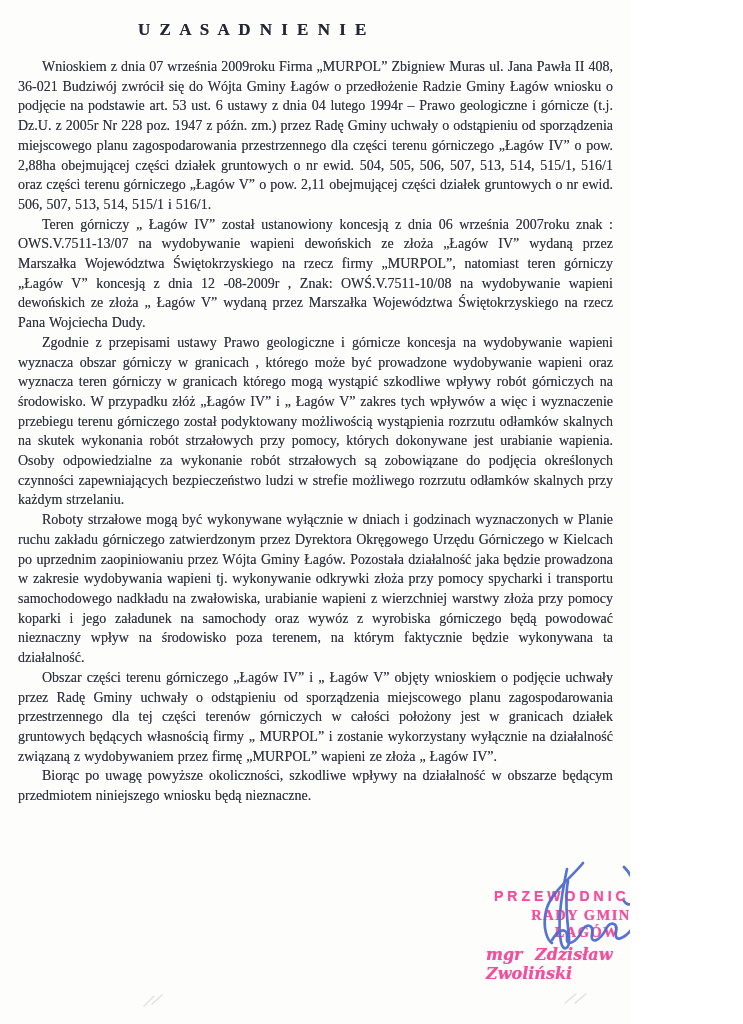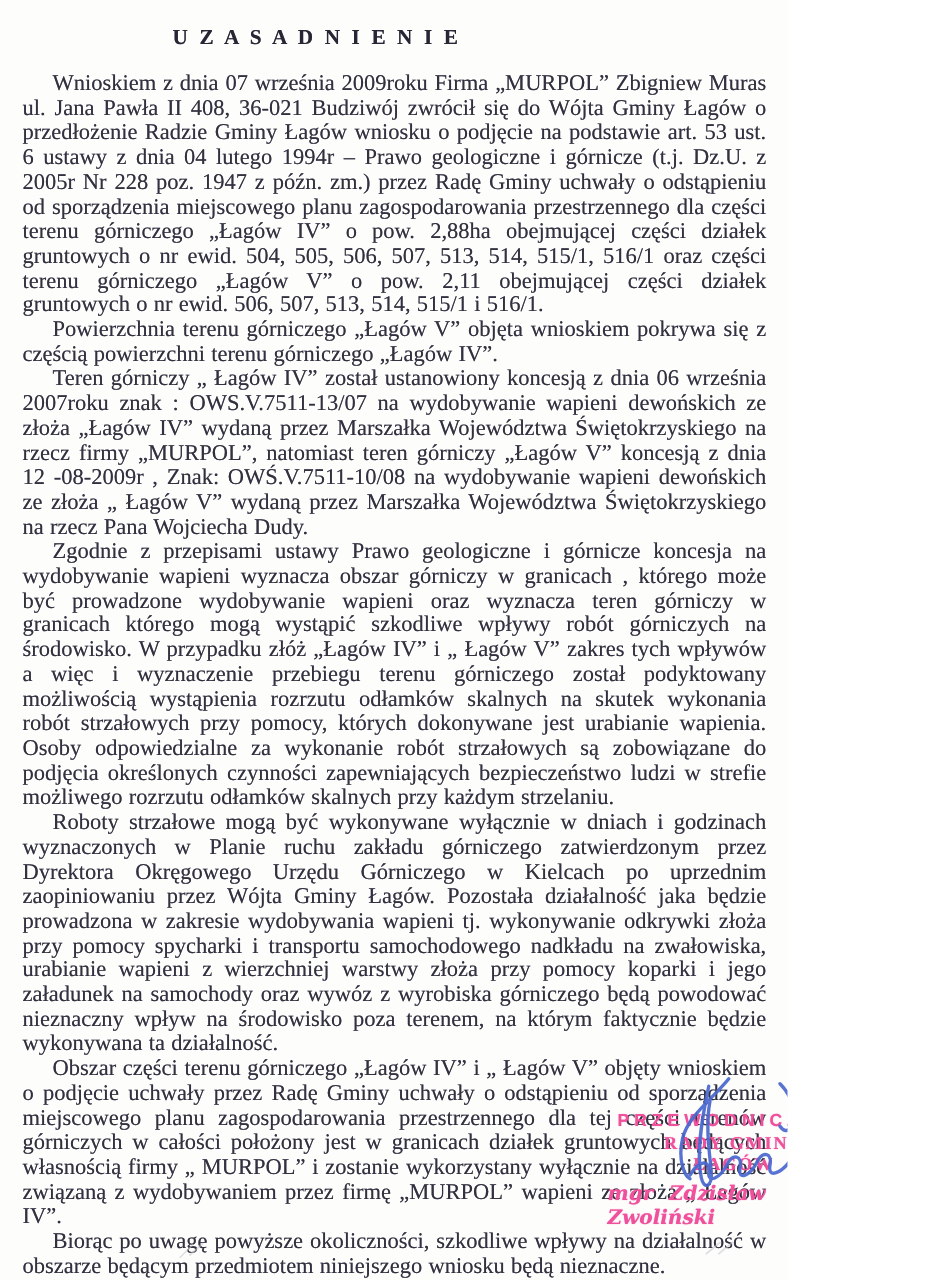--- a/index.html
+++ b/index.html
@@ -25,21 +25,21 @@
     font-weight: bold;
     letter-spacing: 2.5px;
     text-align: center;
     color: #262634;
     margin: 3px 0 17px 0;
     transform: translateX(-62px);
     text-shadow: 0 0 0.5px rgba(38,38,60,0.65);
   }
   .body-text p.para {
     margin: 0;
-    font-size: 18px;
+    font-size: 14px;
     line-height: 19.7px;
     text-align: justify;
     text-indent: 24px;
     word-spacing: 0.5px;
     text-shadow: 0 0 0.5px rgba(45,45,70,0.6);
   }
   
   .sig-area { position: absolute; left: 0; top: 0; width: 743px; height: 1024px; pointer-events: none; }
   .stamp-line1 {
     position: absolute;
@@ -89,21 +89,20 @@
 </style>
 </head>
 <body>
 
 <div class="page">
 
   <h1 class="doc-title">U Z A S A D N I E N I E</h1>
 
   <div class="body-text">
     <p class="para">Wnioskiem z dnia 07 września 2009roku Firma „MURPOL” Zbigniew Muras ul. Jana Pawła II 408, 36-021 Budziwój zwrócił się do Wójta Gminy Łagów o przedłożenie Radzie Gminy Łagów wniosku o podjęcie na podstawie art. 53 ust. 6 ustawy z dnia 04 lutego 1994r – Prawo geologiczne i górnicze (t.j. Dz.U. z 2005r Nr 228 poz. 1947 z późn. zm.) przez Radę Gminy uchwały o odstąpieniu od sporządzenia miejscowego planu zagospodarowania przestrzennego dla części terenu górniczego „Łagów IV” o pow. 2,88ha obejmującej części działek gruntowych o nr ewid. 504, 505, 506, 507, 513, 514, 515/1, 516/1 oraz części terenu górniczego „Łagów V” o pow. 2,11 obejmującej części działek gruntowych o nr ewid. 506, 507, 513, 514, 515/1 i 516/1.</p>
-    <p class="para">Powierzchnia terenu górniczego „Łagów V” objęta wnioskiem pokrywa się z częścią powierzchni terenu górniczego „Łagów IV”.</p>
     <p class="para">Teren górniczy „ Łagów IV” został ustanowiony koncesją z dnia 06 września 2007roku znak : OWS.V.7511-13/07 na wydobywanie wapieni dewońskich ze złoża „Łagów IV” wydaną przez Marszałka Województwa Świętokrzyskiego na rzecz firmy „MURPOL”, natomiast teren górniczy „Łagów V” koncesją z dnia 12 -08-2009r , Znak: OWŚ.V.7511-10/08 na wydobywanie wapieni dewońskich ze złoża „ Łagów V” wydaną przez Marszałka Województwa Świętokrzyskiego na rzecz Pana Wojciecha Dudy.</p>
     <p class="para">Zgodnie z przepisami ustawy Prawo geologiczne i górnicze koncesja na wydobywanie wapieni wyznacza obszar górniczy w granicach , którego może być prowadzone wydobywanie wapieni oraz wyznacza teren górniczy w granicach którego mogą wystąpić szkodliwe wpływy robót górniczych na środowisko. W przypadku złóż „Łagów IV” i „ Łagów V” zakres tych wpływów a więc i wyznaczenie przebiegu terenu górniczego został podyktowany możliwością wystąpienia rozrzutu odłamków skalnych na skutek wykonania robót strzałowych przy pomocy, których dokonywane jest urabianie wapienia. Osoby odpowiedzialne za wykonanie robót strzałowych są zobowiązane do podjęcia określonych czynności zapewniających bezpieczeństwo ludzi w strefie możliwego rozrzutu odłamków skalnych przy każdym strzelaniu.</p>
     <p class="para">Roboty strzałowe mogą być wykonywane wyłącznie w dniach i godzinach wyznaczonych w Planie ruchu zakładu górniczego zatwierdzonym przez Dyrektora Okręgowego Urzędu Górniczego w Kielcach po uprzednim zaopiniowaniu przez Wójta Gminy Łagów. Pozostała działalność jaka będzie prowadzona w zakresie wydobywania wapieni tj. wykonywanie odkrywki złoża przy pomocy spycharki i transportu samochodowego nadkładu na zwałowiska, urabianie wapieni z wierzchniej warstwy złoża przy pomocy koparki i jego załadunek na samochody oraz wywóz z wyrobiska górniczego będą powodować nieznaczny wpływ na środowisko poza terenem, na którym faktycznie będzie wykonywana ta działalność.</p>
     <p class="para">Obszar części terenu górniczego „Łagów IV”  i „ Łagów V” objęty wnioskiem o podjęcie uchwały przez Radę Gminy uchwały o odstąpieniu od sporządzenia  miejscowego planu zagospodarowania przestrzennego dla tej części terenów górniczych w całości położony jest w granicach działek gruntowych będących własnością firmy „ MURPOL” i zostanie wykorzystany  wyłącznie na działalność związaną z wydobywaniem przez firmę „MURPOL” wapieni ze złoża „ Łagów IV”.</p>
     <p class="para">Biorąc po uwagę powyższe okoliczności, szkodliwe wpływy na  działalność w obszarze będącym przedmiotem niniejszego wniosku będą nieznaczne.</p>
   </div>
 
   <div class="sig-area">
 
     <div class="stamp-line1">PRZEWODNICZĄCY</div>

